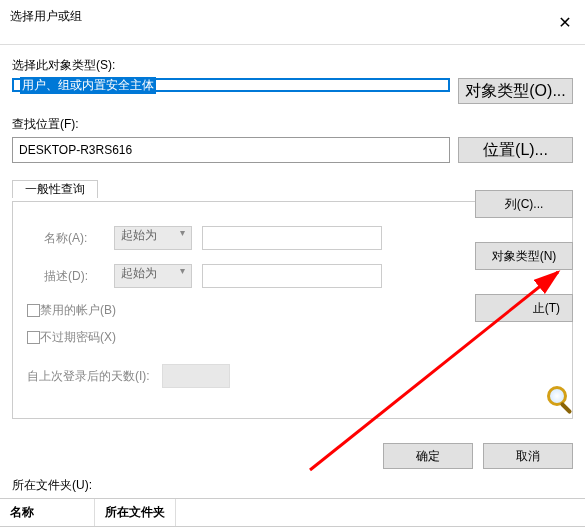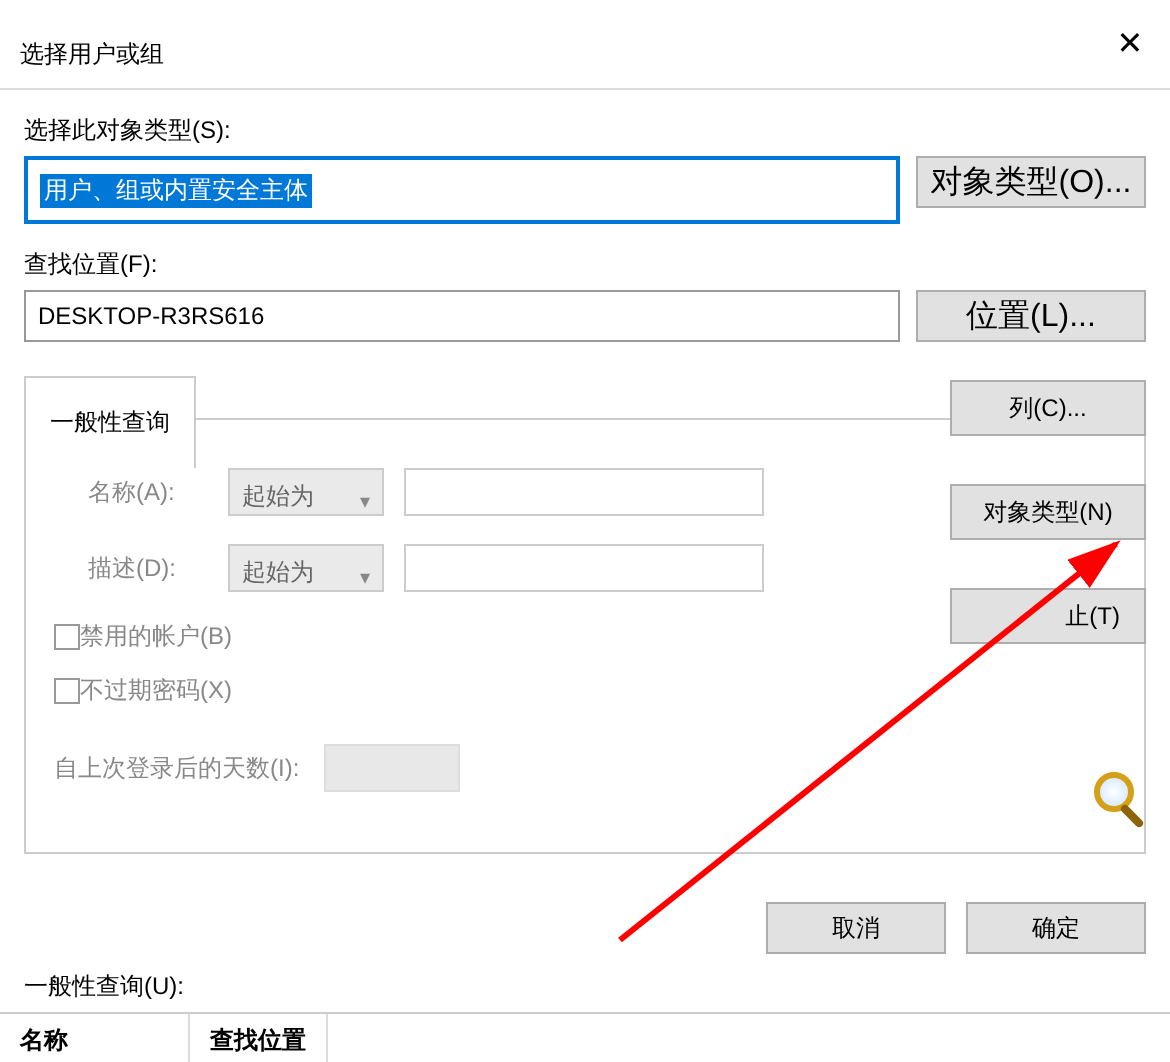--- a/index.html
+++ b/index.html
@@ -1,33 +1,33 @@
 <!DOCTYPE html>
 <html><head>
 <meta charset="utf-8">
 <style>
 * { box-sizing: border-box; margin: 0; padding: 0; }
 body { font-family: "Microsoft YaHei", "Segoe UI", sans-serif; font-size: 12px; background: #fff; color: #000; width: 585px; height: 531px; overflow: hidden; position: relative; }
-.titlebar { display: flex; justify-content: space-between; align-items: flex-end; padding: 8px 0 8px 10px; border-bottom: 1px solid #ddd; }
+.titlebar { display: flex; justify-content: space-between; align-items: flex-start; padding: 8px 0 8px 10px; border-bottom: 1px solid #ddd; }
 .title-text { font-size: 12px; }
 .close-btn { width: 40px; height: 28px; display: flex; align-items: center; justify-content: center; font-size: 16px; cursor: pointer; }
 .content { padding: 12px 12px 0 12px; }
 .section-label { margin-bottom: 4px; }
 .row { display: flex; gap: 8px; align-items: stretch; margin-bottom: 12px; }
-.type-box { flex: 1; border: 2px solid #0078d7; padding: 4px 6px; height: 34px; display: flex; align-items: center; }
+.type-box { flex: 1; border: 2px solid #0078d7; padding: 4px 6px; height: 14px; display: flex; align-items: center; }
 .type-selected { background: #0078d7; color: #fff; padding: 0 2px; }
 .loc-box { flex: 1; border: 1px solid #999; padding: 4px 6px; height: 26px; display: flex; align-items: center; background: #fff; }
 .side-btn { width: 115px; height: 26px; background: #e1e1e1; border: 1px solid #adadad; cursor: pointer; font-size: 16px; font-family: inherit; }
 .tab-area { border: 1px solid #ccc; margin-top: 4px; position: relative; }
 .tab-header { position: absolute; top: -22px; left: -1px; display: flex; }
-.tab { border: 1px solid #ccc; border-bottom: none; background: #fff; padding: 14px 12px; font-size: 12px; }
+.tab { border: 1px solid #ccc; border-bottom: none; background: #fff; padding: 0 12px; font-size: 12px; }
 .tab-body { padding: 24px 14px 30px 14px; }
 .form-row { display: flex; align-items: center; margin-bottom: 14px; gap: 10px; margin-left: 17px; }
 .form-label { width: 60px; color: #888; }
-.combo { width: 78px; height: 24px; border: 1px solid #ccc; background: #eaeaea; color: #666; display: flex; align-items: flex-end; justify-content: space-between; padding: 0 6px; cursor: default; }
+.combo { width: 78px; height: 24px; border: 1px solid #ccc; background: #eaeaea; color: #666; display: flex; align-items: flex-start; justify-content: space-between; padding: 0 6px; cursor: default; }
 .combo .chev { font-size: 10px; color: #888; }
 .text-input { width: 180px; height: 24px; border: 1px solid #ccc; background: #fff; padding: 0 4px; }
 .chk-row { display: flex; align-items: center; gap: 0; margin-bottom: 10px; color: #888; }
 .chk { width: 13px; height: 13px; border: 1px solid #999; background: #fff; }
 .days-row { display: flex; align-items: center; gap: 12px; color: #888; margin-top: 18px; }
 .days-field { width: 68px; height: 24px; background: #e8e8e8; border: 1px solid #ddd; }
 .right-col { position: absolute; right: 12px; top: 190px; width: 98px; display: flex; flex-direction: column; gap: 24px; }
 .right-btn { height: 28px; background: #e1e1e1; border: 1px solid #adadad; cursor: pointer; font-size: 12px; font-family: inherit; }
 .stop-btn { height: 28px; background: #e1e1e1; border: 1px solid #adadad; cursor: pointer; font-size: 12px; font-family: inherit; text-align: right; padding-right: 12px; position: relative; overflow: hidden; }
 .search-icon { width: 42px; height: 32px; margin-top: 40px; align-self: flex-end; position: relative; }
@@ -112,28 +112,28 @@
   <button class="right-btn">列(C)...</button>
   <button class="right-btn">对象类型(N)</button>
   <button class="stop-btn">止(T)</button>
   <div class="search-icon">
     <div class="magnifier"></div>
       <div class="handle"></div>
   </div>
 </div>
 
 <div class="dialog-btns">
+  <button class="dbtn">确定</button>
   <button class="dbtn">取消</button>
-  <button class="dbtn">确定</button>
 </div>
 
-<div class="results-label">一般性查询(U):</div>
+<div class="results-label">所在文件夹(U):</div>
 <div class="results-header">
   <div class="col-h name">名称</div>
-  <div class="col-h">查找位置</div>
+  <div class="col-h">所在文件夹</div>
 </div>
 
 <svg class="arrow" style="left:300px;top:260px" width="280" height="220">
   <defs>
       <marker id="ah" markerWidth="10" markerHeight="10" refX="8" refY="3" orient="auto">
         <path d="M0,0 L0,6 L9,3 z" fill="#ff0000"></path>
       </marker>
     </defs>
   <line x1="10" y1="210" x2="258" y2="12" stroke="#ff0000" stroke-width="3" marker-end="url(#ah)"></line>
 </svg>

